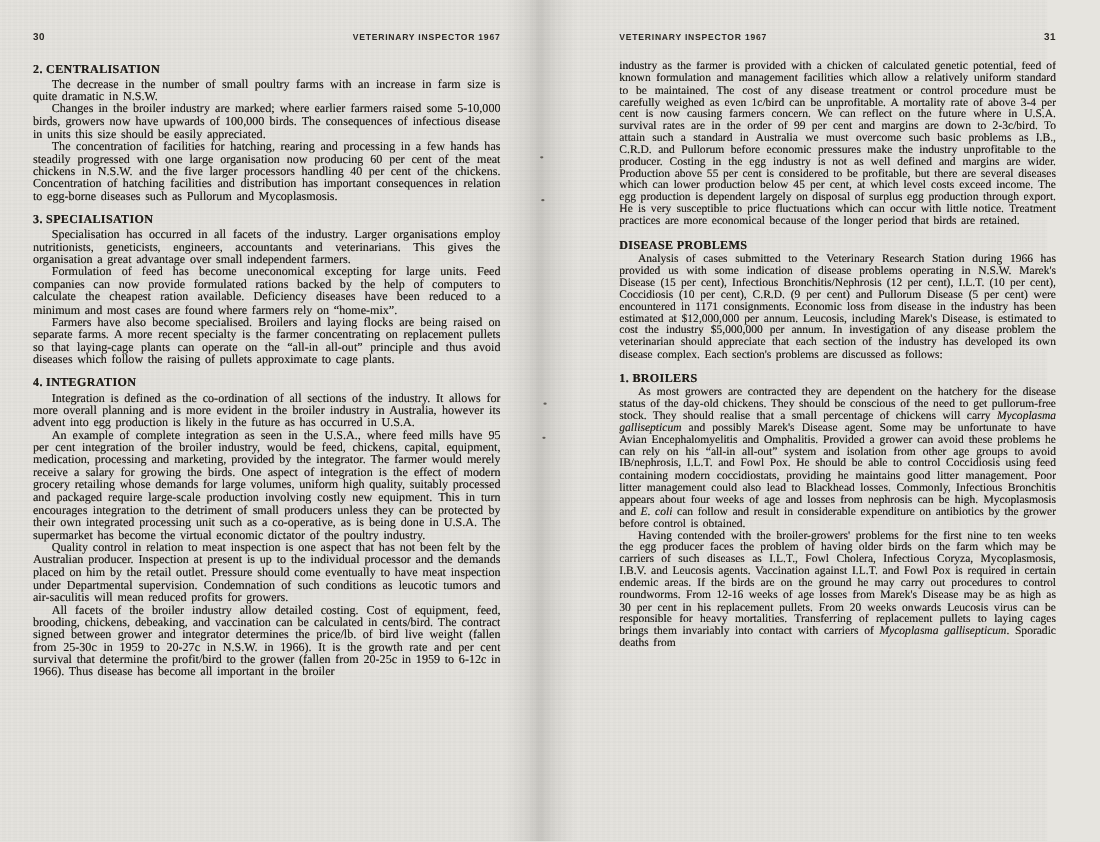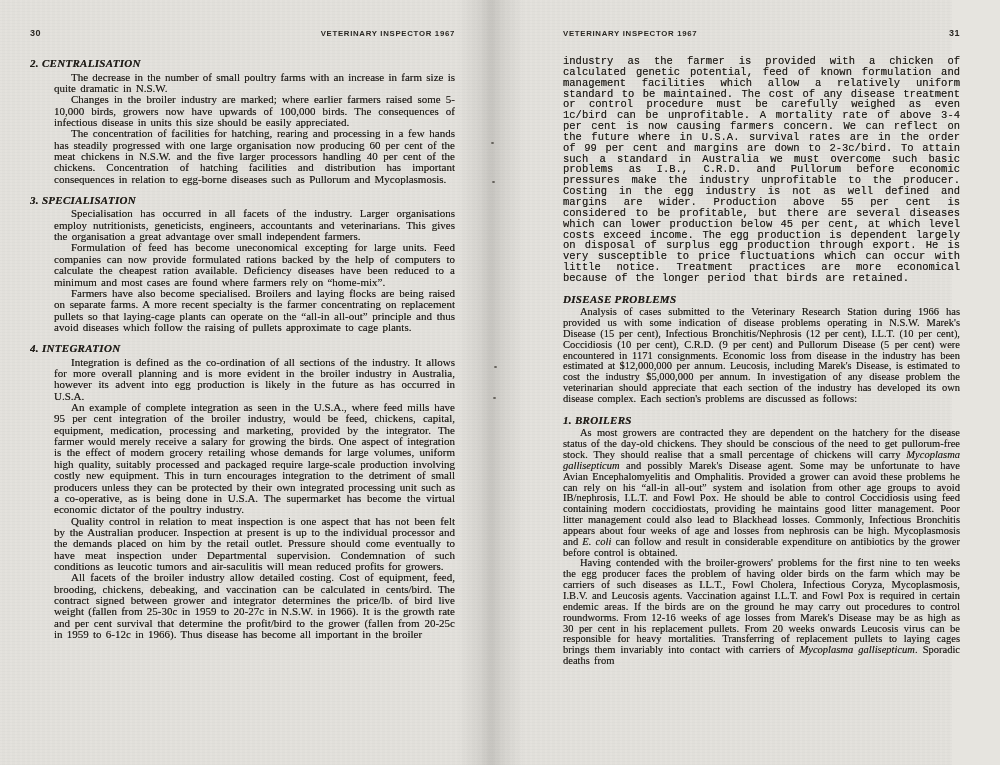--- a/index.html
+++ b/index.html
@@ -55,33 +55,32 @@
   .page-right .page-header { margin-bottom: 18px; }
   .page-body { overflow: hidden; }
   .page-left .page-body  { height: 705px; }
   .page-right .page-body { height: 700px; }
   .heading {
     font-weight: bold;
     font-size: 11px;
     letter-spacing: 0.3px;
     margin: 9px 0 2.5px 0;
     text-shadow: 0 0 0.5px rgba(32,29,24,0.7);
-    font-style: italic;
   }
   .page-left .heading:first-child { margin-top: 11px; }
   .para {
     text-align: justify;
     text-indent: 17px;
     word-spacing: 1.5px;
     margin: 0;
     text-shadow: 0 0 0.45px rgba(32,29,24,0.6);
   }
-  .page-left .para  { font-size: 11px;   line-height: 11.35px; margin-left: 24px; }
+  .page-left .para  { font-size: 11px;   line-height: 11.35px; }
   .page-right .para { font-size: 10.5px; line-height: 10.85px; }
-  .no-indent { text-indent: 0; font-family: Liberation Mono, monospace; }
+  .no-indent { text-indent: 0; }
   .para i { font-style: italic; }
 </style>
 </head>
 <body>
 
 <div class="spread">
 
   <div class="page page-left">
     <div class="page-header">
       <span class="page-number">30</span>

